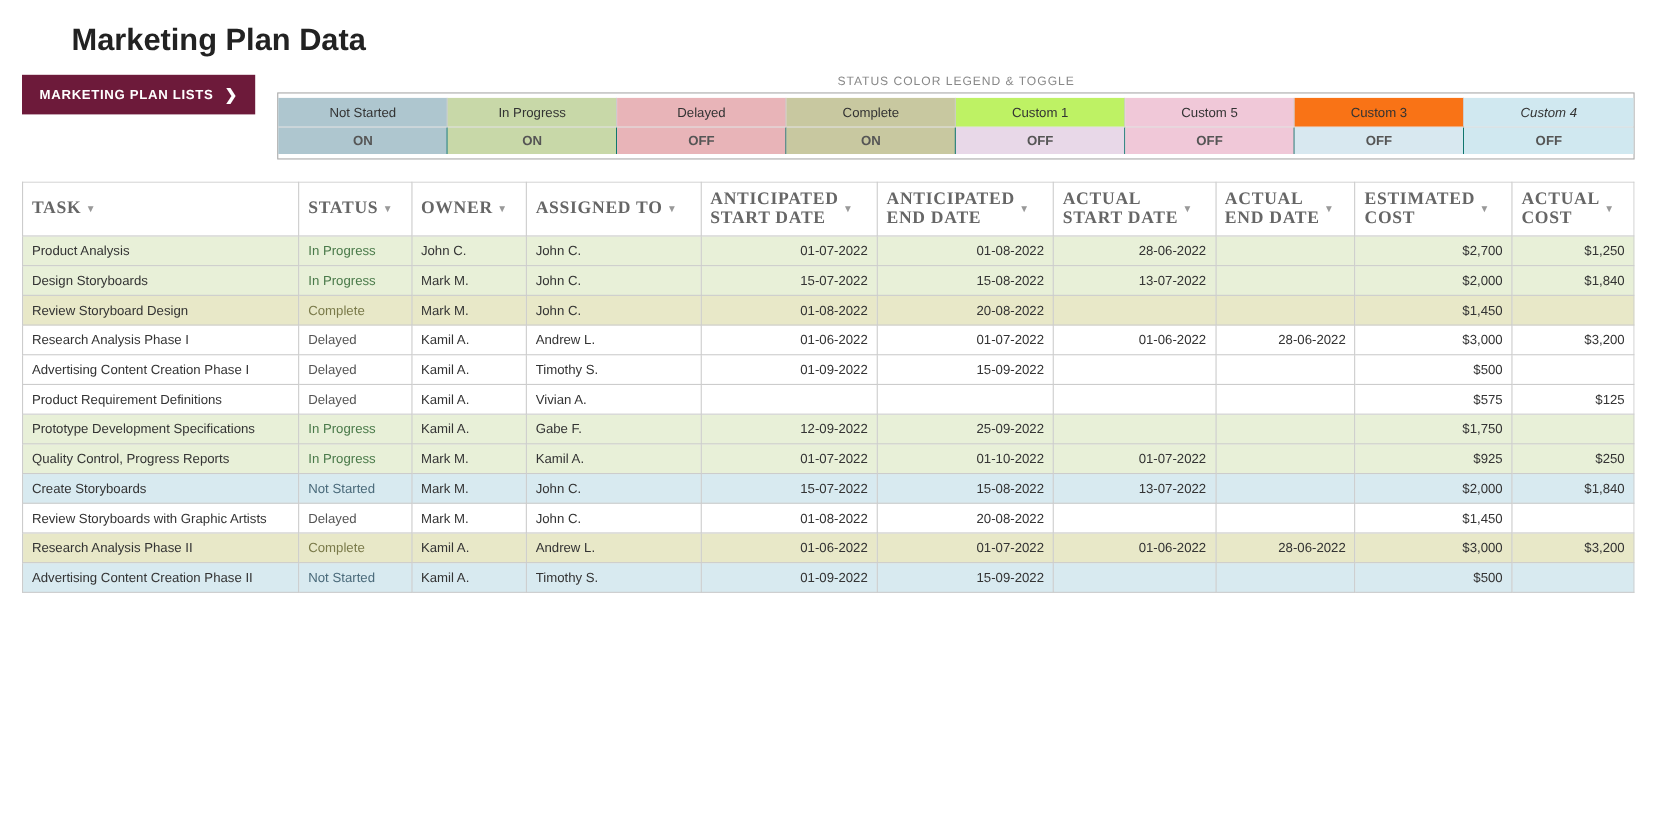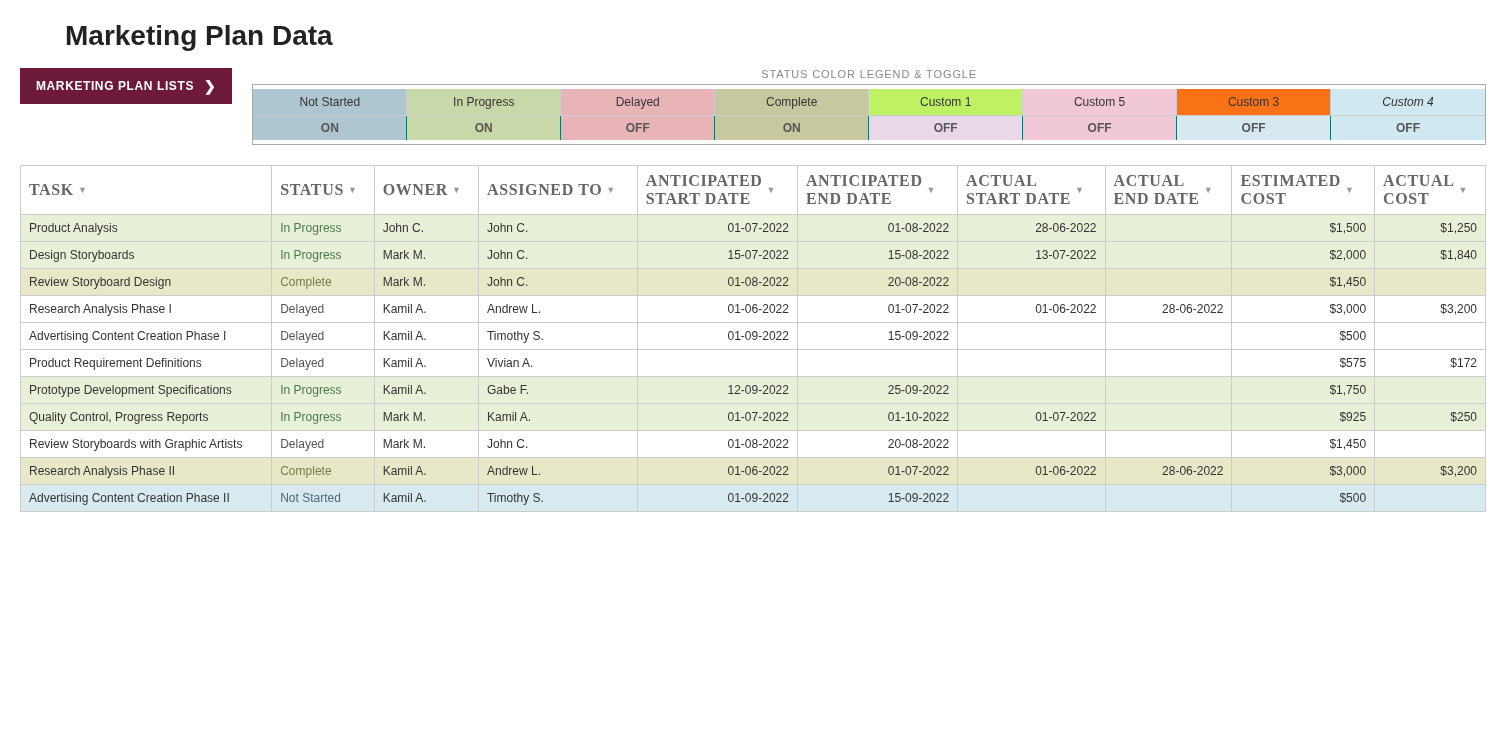--- a/index.html
+++ b/index.html
@@ -200,21 +200,21 @@
     <tbody id="table-body">
         <tr class="row-in-progress">
           <td class="task-col">Product Analysis</td>
           <td class="status-in-progress">In Progress</td>
           <td class="">John C.</td>
           <td class="">John C.</td>
           <td class="date-col">01-07-2022</td>
           <td class="date-col">01-08-2022</td>
           <td class="date-col">28-06-2022</td>
           <td class="date-col"></td>
-          <td class="cost-col">$1,500</td>
+          <td class="cost-col">$2,700</td>
           <td class="cost-col">$1,250</td>
         </tr>
         <tr class="row-in-progress">
           <td class="task-col">Design Storyboards</td>
           <td class="status-in-progress">In Progress</td>
           <td class="">Mark M.</td>
           <td class="">John C.</td>
           <td class="date-col">15-07-2022</td>
           <td class="date-col">15-08-2022</td>
           <td class="date-col">13-07-2022</td>
@@ -261,21 +261,21 @@
         <tr class="row-delayed">
           <td class="task-col">Product Requirement Definitions</td>
           <td class="status-delayed">Delayed</td>
           <td class="">Kamil A.</td>
           <td class="">Vivian A.</td>
           <td class="date-col"></td>
           <td class="date-col"></td>
           <td class="date-col"></td>
           <td class="date-col"></td>
           <td class="cost-col">$575</td>
-          <td class="cost-col">$172</td>
+          <td class="cost-col">$125</td>
         </tr>
         <tr class="row-in-progress">
           <td class="task-col">Prototype Development Specifications</td>
           <td class="status-in-progress">In Progress</td>
           <td class="">Kamil A.</td>
           <td class="">Gabe F.</td>
           <td class="date-col">12-09-2022</td>
           <td class="date-col">25-09-2022</td>
           <td class="date-col"></td>
           <td class="date-col"></td>
@@ -286,20 +286,32 @@
           <td class="task-col">Quality Control, Progress Reports</td>
           <td class="status-in-progress">In Progress</td>
           <td class="">Mark M.</td>
           <td class="">Kamil A.</td>
           <td class="date-col">01-07-2022</td>
           <td class="date-col">01-10-2022</td>
           <td class="date-col">01-07-2022</td>
           <td class="date-col"></td>
           <td class="cost-col">$925</td>
           <td class="cost-col">$250</td>
+        </tr>
+        <tr class="row-not-started">
+          <td class="task-col">Create Storyboards</td>
+          <td class="status-not-started">Not Started</td>
+          <td class="">Mark M.</td>
+          <td class="">John C.</td>
+          <td class="date-col">15-07-2022</td>
+          <td class="date-col">15-08-2022</td>
+          <td class="date-col">13-07-2022</td>
+          <td class="date-col"></td>
+          <td class="cost-col">$2,000</td>
+          <td class="cost-col">$1,840</td>
         </tr>
         <tr class="row-delayed">
           <td class="task-col">Review Storyboards with Graphic Artists</td>
           <td class="status-delayed">Delayed</td>
           <td class="">Mark M.</td>
           <td class="">John C.</td>
           <td class="date-col">01-08-2022</td>
           <td class="date-col">20-08-2022</td>
           <td class="date-col"></td>
           <td class="date-col"></td>

